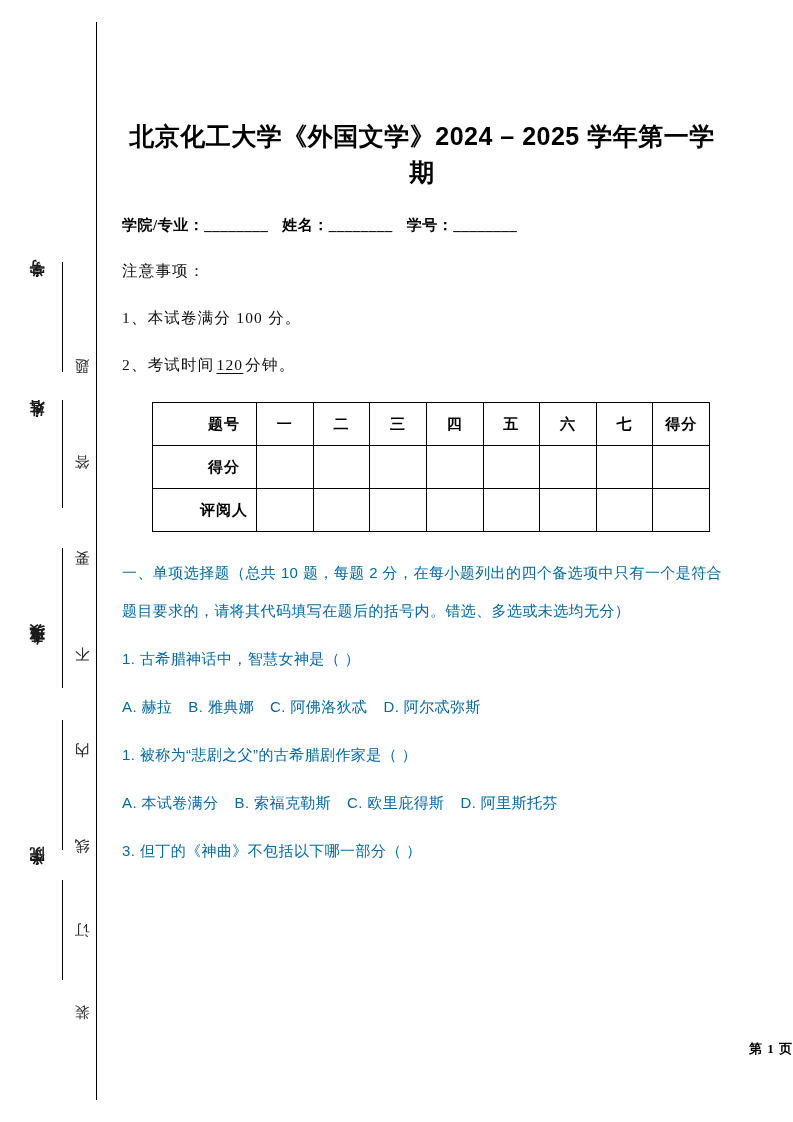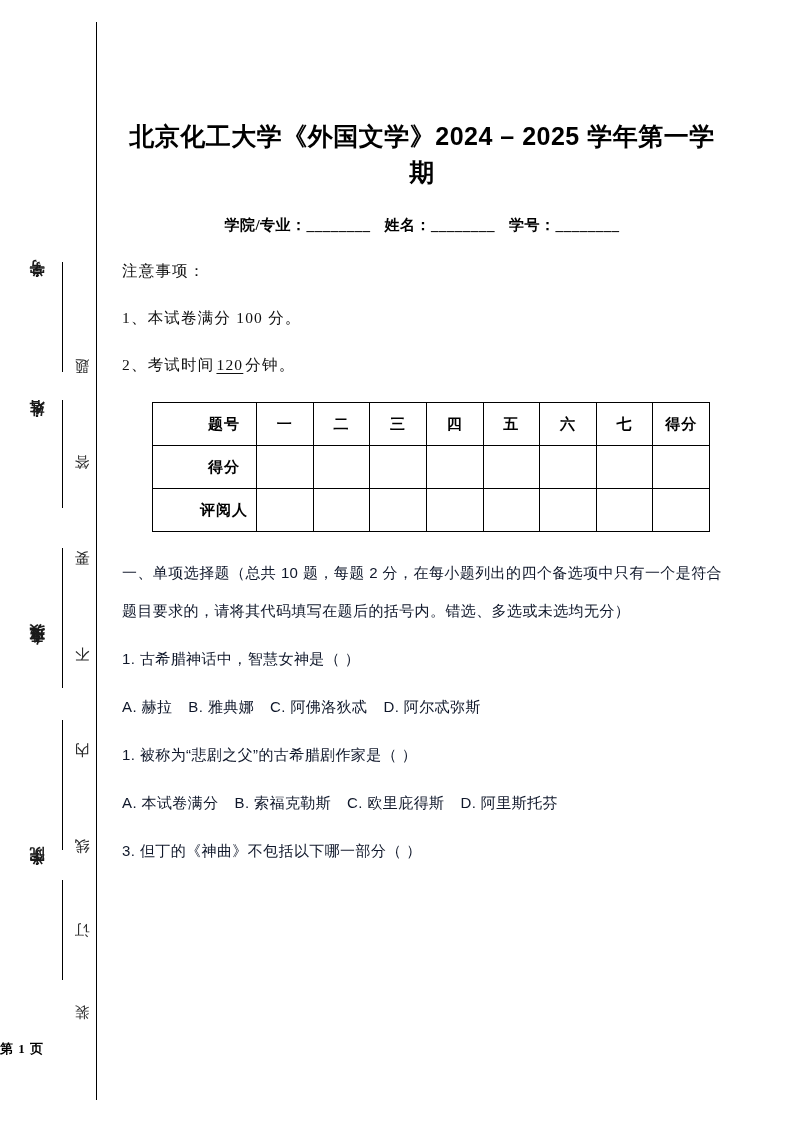--- a/index.html
+++ b/index.html
@@ -104,21 +104,21 @@
     font-size: 25px;
     line-height: 36px;
     letter-spacing: 0.5px;
     color: #000;
     padding: 0 6px;
   }
 
   
   .info-line {
     margin-top: 26px;
-    text-align: center;
+    text-align: left;
     font-family: "Liberation Serif", "DejaVu Serif", serif;
     font-weight: bold;
     font-size: 15px;
     letter-spacing: 0.5px;
     white-space: nowrap;
   }
   .info-line .gap { display: inline-block; width: 14px; }
 
   
   .notice {
@@ -158,21 +158,21 @@
   }
   table.score-table td.hdr-col { width: 62px; padding-left: 40px; }
 
   
   .section {
     margin-top: 22px;
     font-family: "Liberation Sans", "DejaVu Sans", sans-serif;
     font-size: 15px;
     line-height: 38px;
     letter-spacing: 0.4px;
-    color: #0f172a;
+    color: #0369a1;
   }
   .section .intro {
     text-align: justify;
     margin-bottom: 8px;
   }
   .q-stem {
     margin-top: 10px;
     font-family: "Liberation Sans", "DejaVu Sans", sans-serif;
     font-size: 15px;
   }
@@ -184,21 +184,21 @@
   }
   .opt { display: inline-block; margin-right: 16px; }
   .opt:last-child { margin-right: 0; }
 
   
   .footer {
     position: absolute;
     left: 0;
     top: 1040px;
     width: 793px;
-    text-align: left;
+    text-align: right;
     font-family: "Liberation Serif", "DejaVu Serif", serif;
     font-weight: bold;
     font-size: 13px;
     letter-spacing: 1px;
   }
 </style>
 </head>
 <body>
 
 <div id="page">

